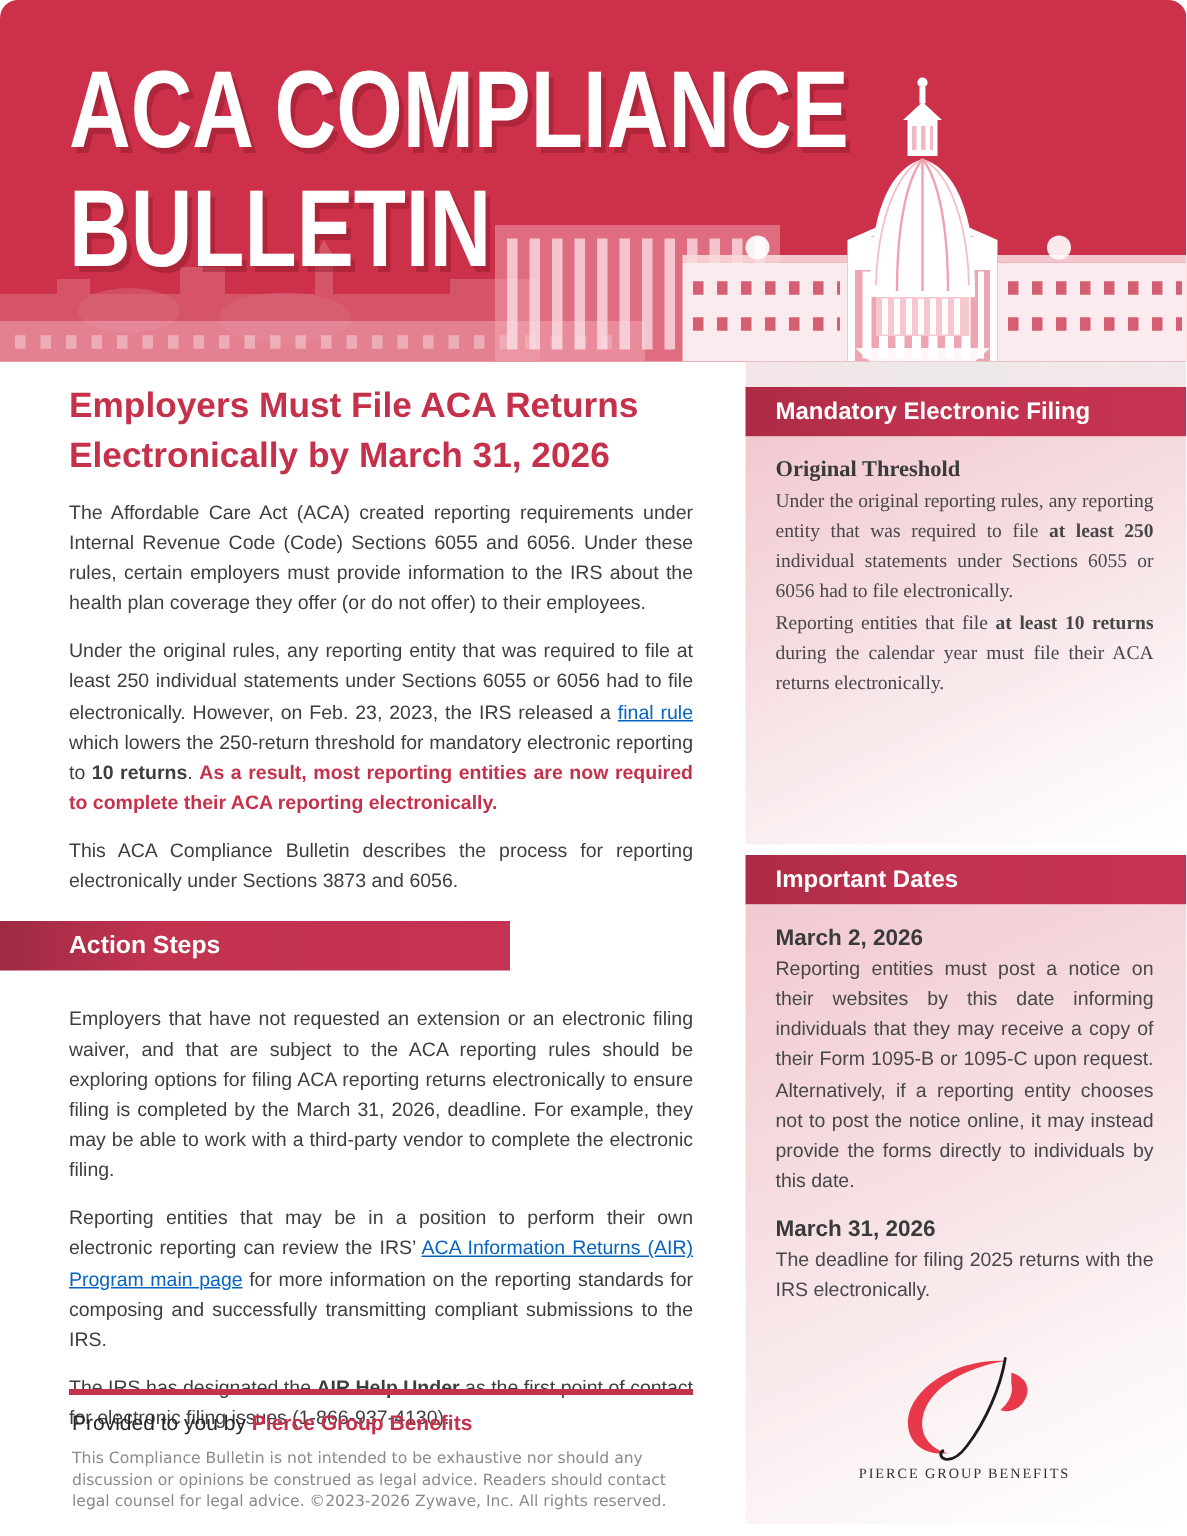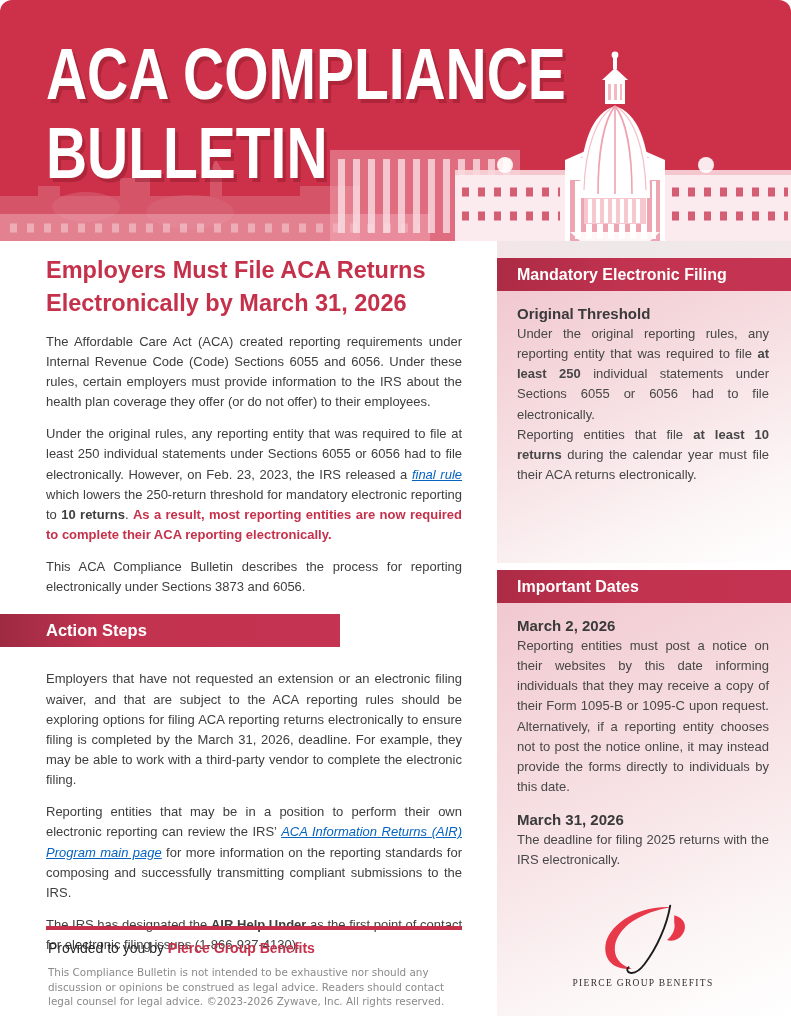--- a/index.html
+++ b/index.html
@@ -39,21 +39,21 @@
     color:var(--headline-red);font-size:23.5px;font-weight:bold;line-height:1.42;
     margin-bottom:11px;
   }
   .body-p{
     font-size:13px;line-height:1.55;color:var(--body-gray);
     text-align:justify;margin-bottom:12px;
   }
   .body-p.last-before-banner{margin-bottom:17px;}
   .seg-bold{font-weight:bold;}
   .seg-boldred{font-weight:bold;color:var(--headline-red);}
-  .seg-link{color:var(--link-blue);text-decoration:underline;cursor:pointer;font-style:italic;}
+  .seg-link{color:var(--link-blue);text-decoration:underline;cursor:pointer;}
 
   .action-banner{
     width:340px;height:33px;margin-left:-46px;padding-left:46px;
     background:linear-gradient(90deg,#9E2A42 0%,#C23350 30%,#C43452 100%);
     color:#fff;font-weight:bold;font-size:16.5px;line-height:33px;
     margin-bottom:22px;
   }
 
   
   .footer{position:absolute;left:46px;top:926px;width:416px;}
@@ -78,21 +78,21 @@
     background:linear-gradient(90deg,#AC2B45 0%,#C23350 45%,#C43452 100%);
     color:#fff;font-weight:bold;font-size:16px;line-height:33px;padding-left:20px;
   }
   .banner-filing{top:17px;}
   .banner-dates{top:329px;}
   .side-box{
     position:absolute;left:0;width:294px;
     background:linear-gradient(155deg,#F1C9D0 0%,#F6DEE1 40%,#FCF6F6 78%,#FFFFFF 100%);
     padding:7px 22px 0 20px;
   }
-  .box-filing{top:50px;height:272px;}
+  .box-filing{top:50px;height:272px;font-family:Liberation Serif, serif;}
   .box-dates{top:362px;height:413px;}
   .side-h{font-size:15px;font-weight:bold;color:#3A3A3A;margin:7px 0 2px 0;}
   .side-p{font-size:13px;line-height:1.55;color:#474747;text-align:justify;}
 
   
   .logo-block{margin-top:26px;display:flex;flex-direction:column;align-items:center;}
   .logo-mark{width:118px;height:80px;}
   .logo-text{
     font-family:"Liberation Serif",serif;font-size:9.5px;letter-spacing:1.3px;
     color:#332F2F;margin-top:2px;white-space:nowrap;

